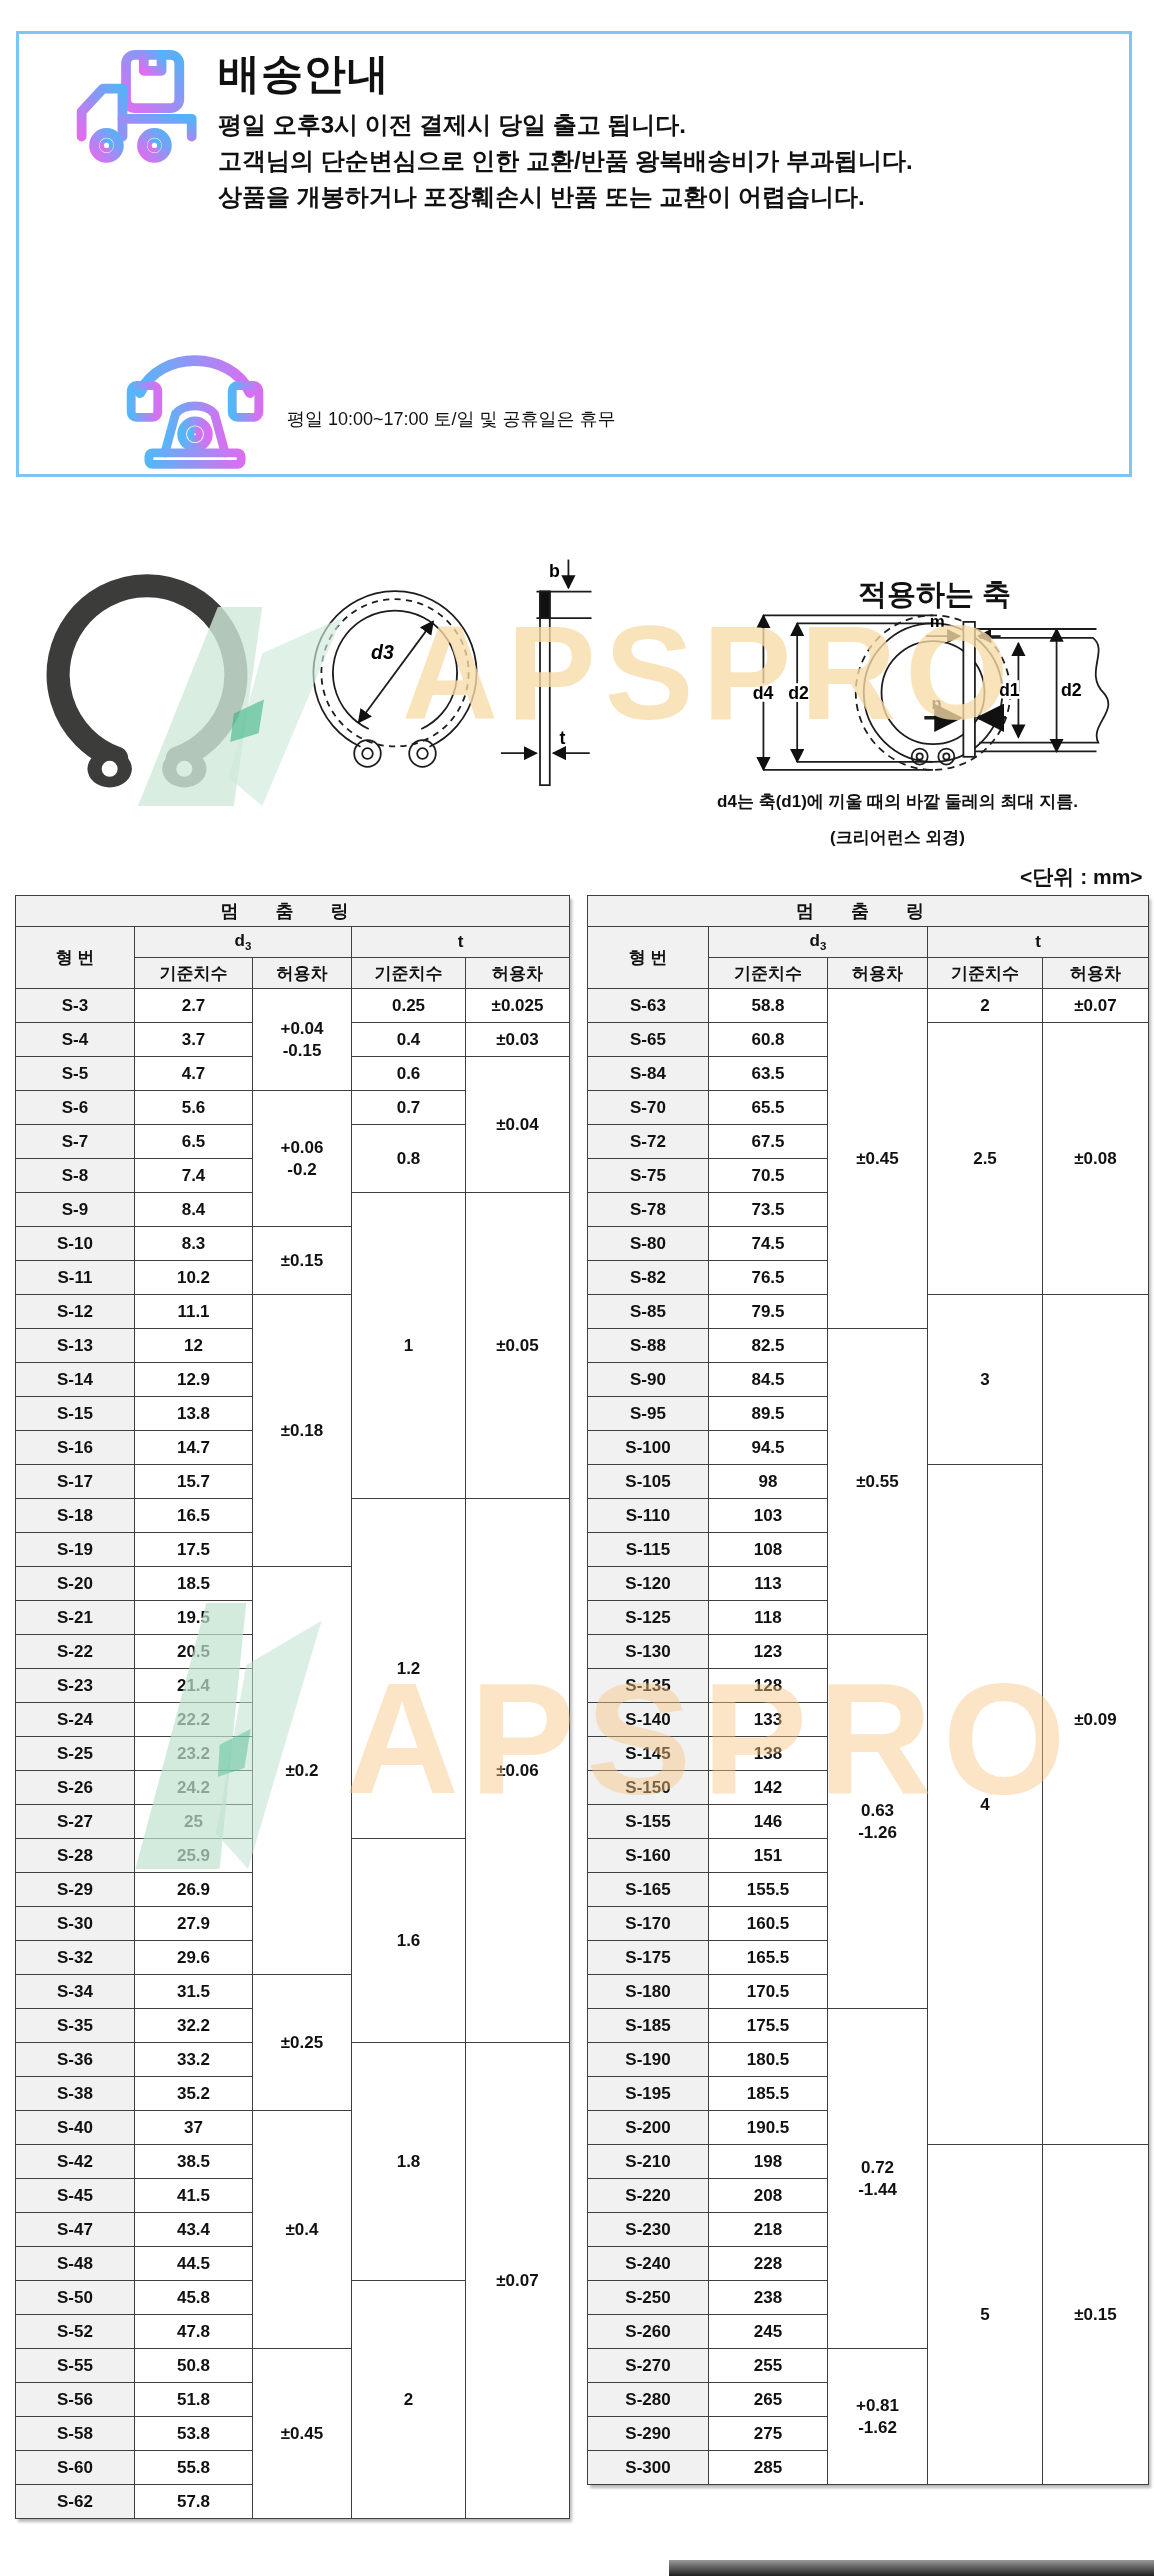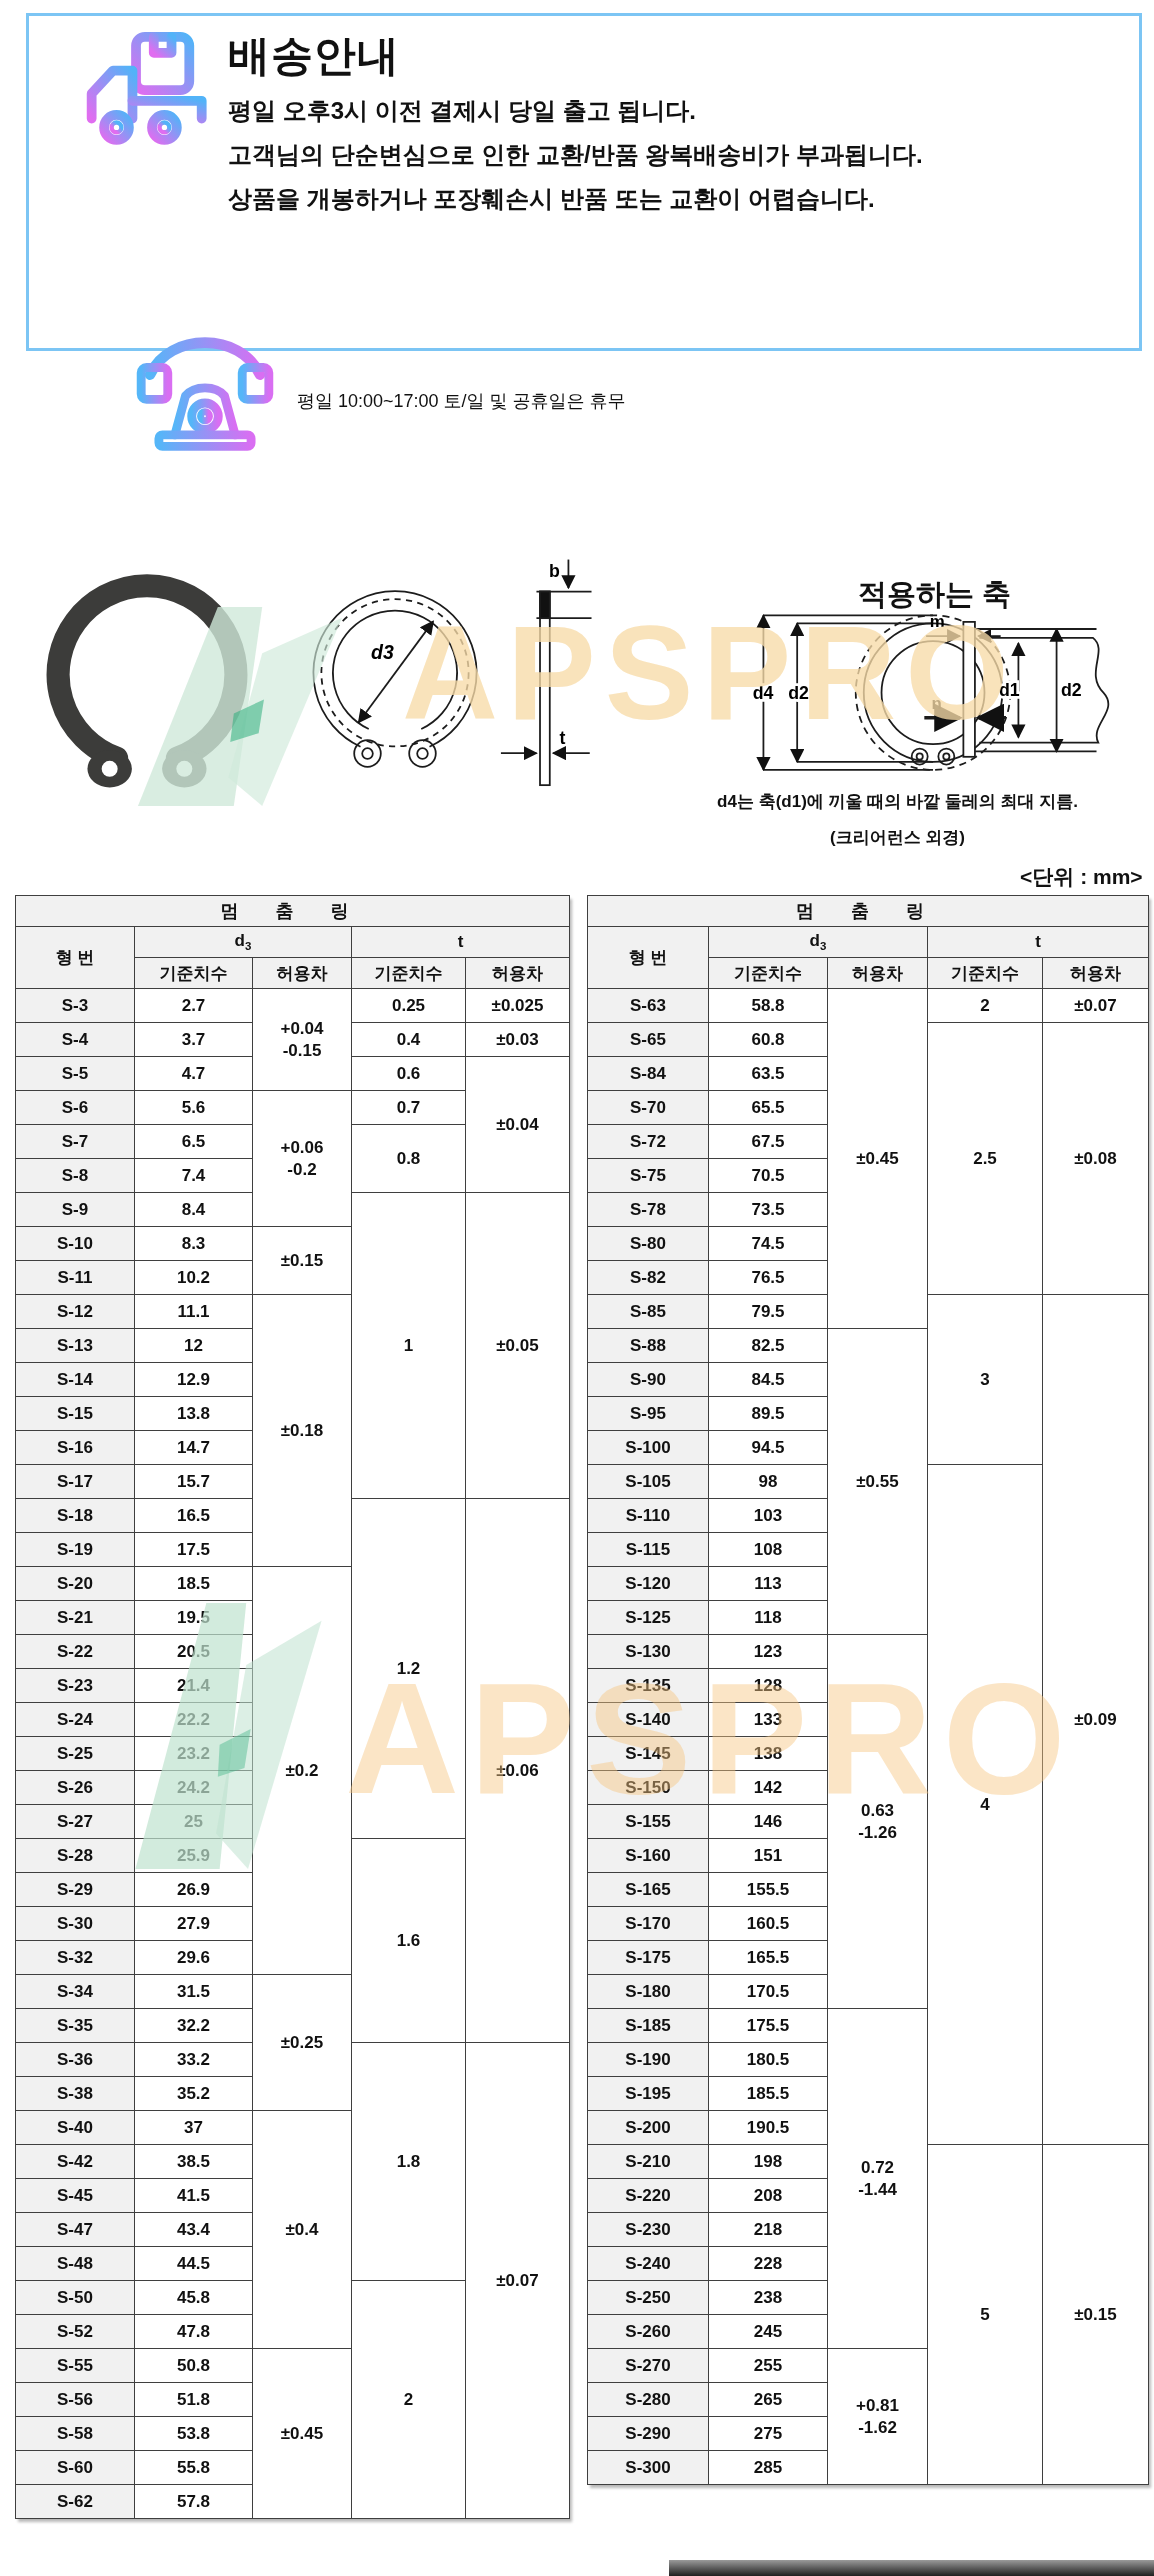--- a/index.html
+++ b/index.html
@@ -1,24 +1,24 @@
 <!DOCTYPE html>
 <html style="font-size:14px"><head>
 <meta charset="utf-8">
 <style>
   html,body{margin:0;padding:0;background:#fff;}
   body{font-family:"Liberation Sans","DejaVu Sans",sans-serif;color:#111;}
   .page{position:relative;width:1155px;height:2576px;background:#fff;overflow:hidden;}
 
   
-  .info-box{position:absolute;left:16px;top:13px;width:1116px;height:338px;border:3.6px solid #7cc5f4;background:#fff;box-sizing:border-box;margin-left:10px;}
+  .info-box{position:absolute;left:16px;top:31px;width:1116px;height:446px;border:3.6px solid #7cc5f4;background:#fff;box-sizing:border-box;}
   .truck-icon{position:absolute;left:43px;top:12.4px;}
   .phone-icon{position:absolute;left:98px;top:300px;}
   .ship-title{position:absolute;left:199px;top:12.4px;font-size:42px;font-weight:900;letter-spacing:0.9px;}
-  .ship-lines{position:absolute;left:199px;top:73px;font-size:24px;font-weight:800;line-height:44px;white-space:pre-line;}
+  .ship-lines{position:absolute;left:199px;top:73px;font-size:24px;font-weight:800;line-height:36px;white-space:pre-line;}
   .phone-title{position:absolute;left:266px;top:309px;font-size:42px;font-weight:900;letter-spacing:0.9px;}
   .phone-hours{position:absolute;left:268px;top:373px;font-size:18px;font-weight:400;}
 
   
   .diagrams{position:absolute;left:0;top:497px;width:1155px;height:398px;}
   .diagrams svg{position:absolute;}
   .shaft-title{position:absolute;left:858px;top:78px;font-size:29px;font-weight:900;}
   .cap1{position:absolute;left:702px;top:293px;width:391px;text-align:center;font-size:17px;font-weight:800;}
   .cap2{position:absolute;left:702px;top:329px;width:391px;text-align:center;font-size:17px;font-weight:800;}
   .unit-label{position:absolute;right:12.4px;top:366px;font-size:21px;font-weight:800;}

